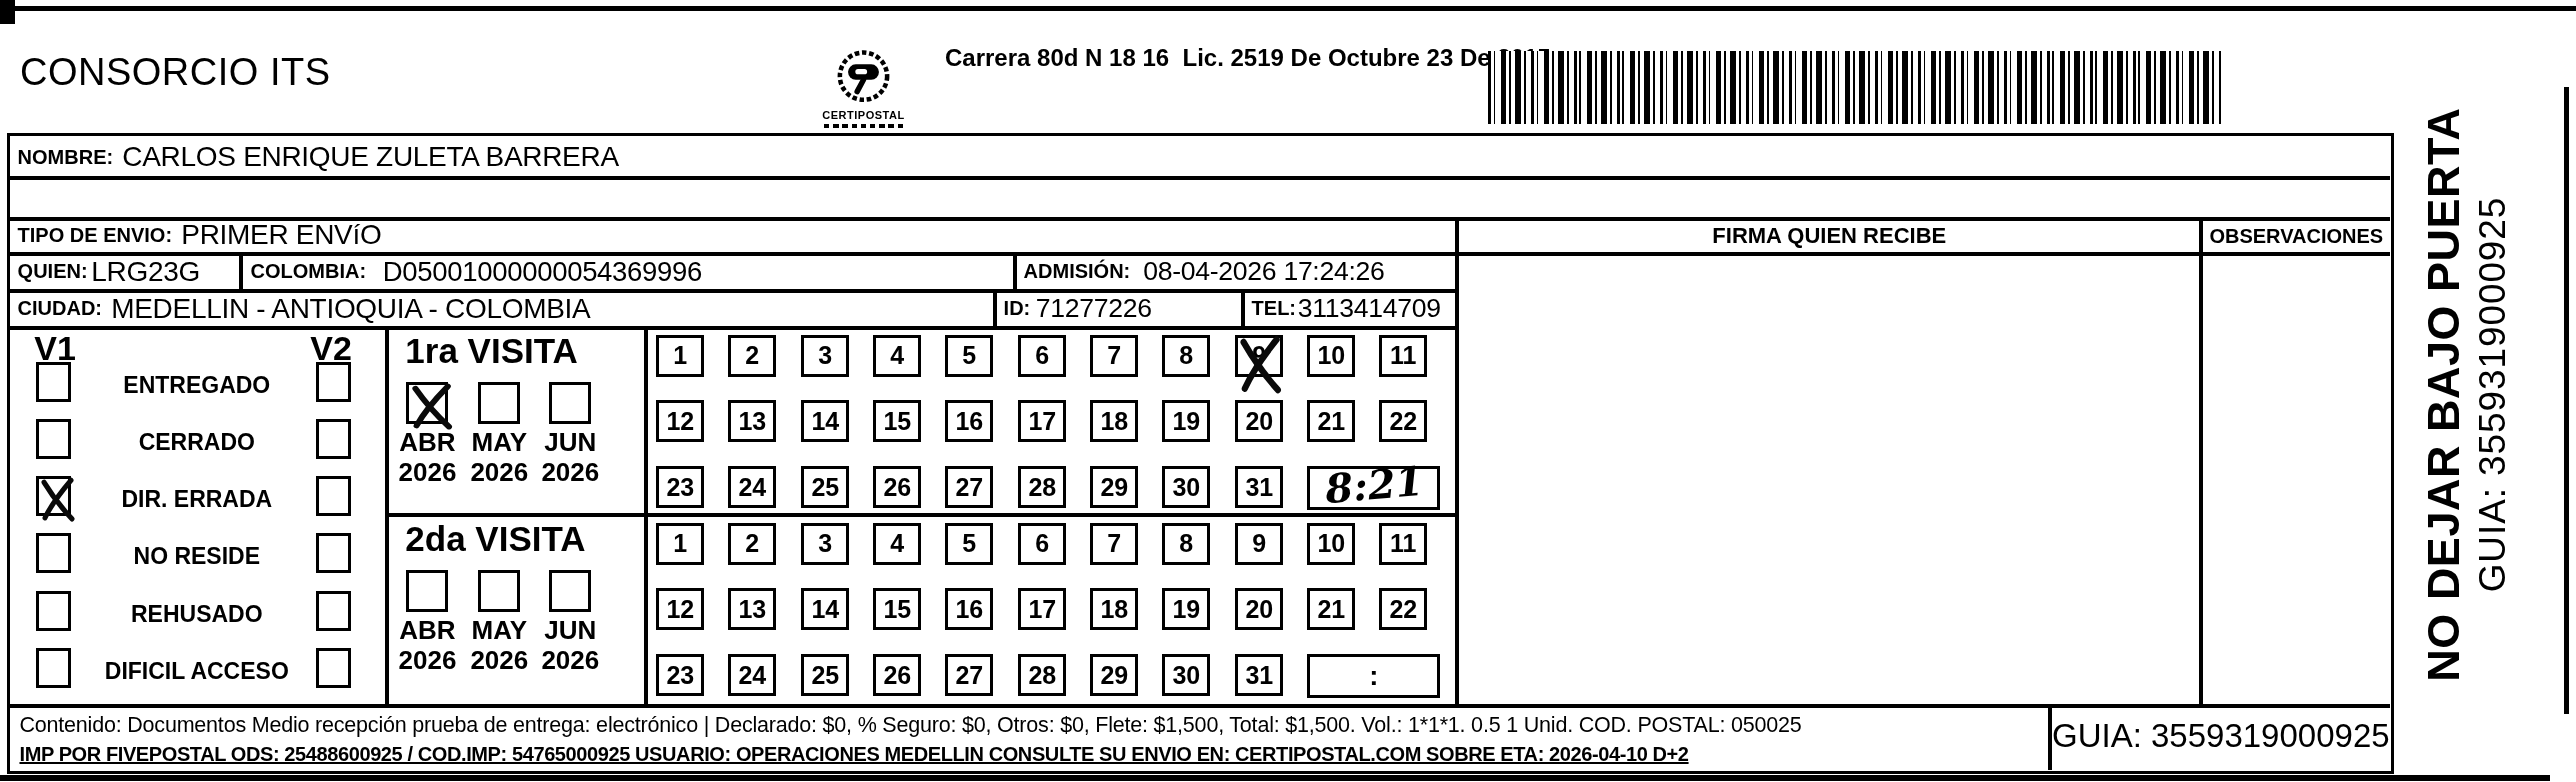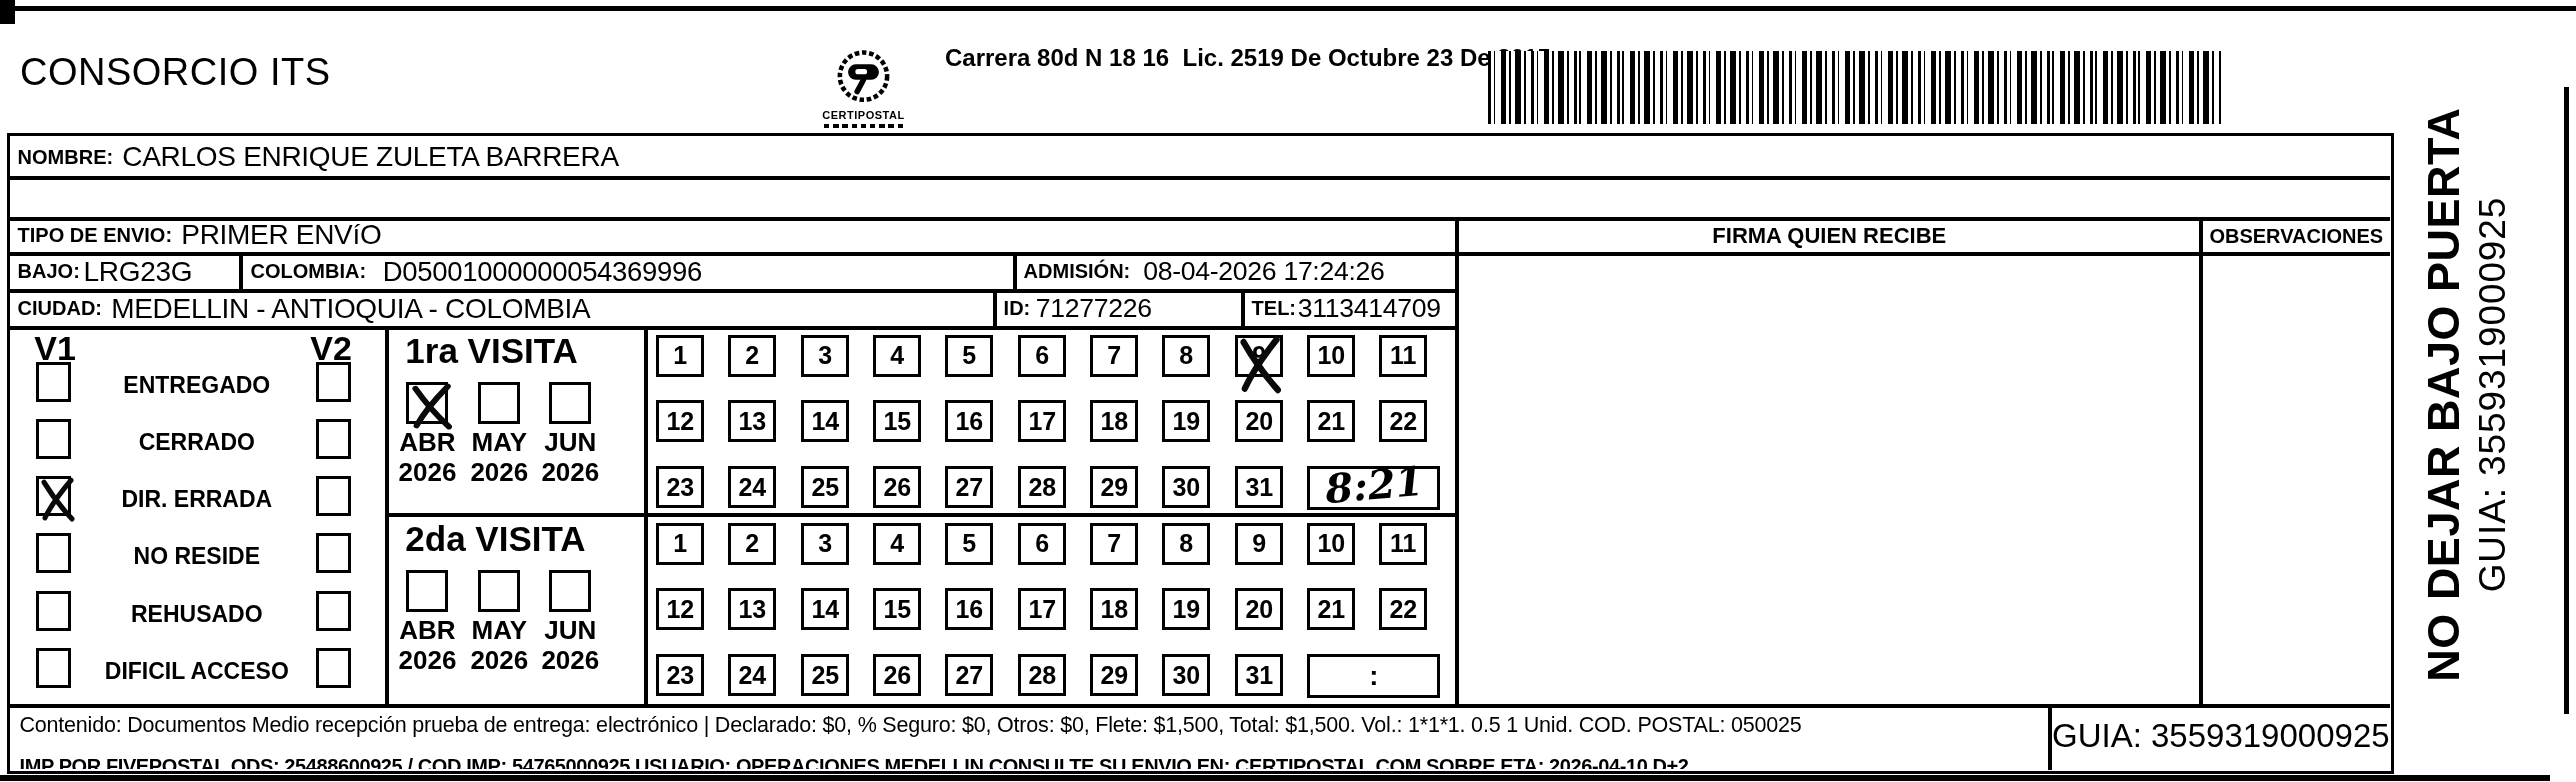--- a/index.html
+++ b/index.html
@@ -80,21 +80,21 @@
     display: flex; align-items: center; justify-content: center; font-size: 25px; font-weight: 700; }
   .day .xmark { left: -3.7px; top: -3.7px; width: 49px; height: 60px; }
   .day.wide { left: 664px; top: 137px; width: 133px; height: 44px; }
   .hand { font-family: "DejaVu Serif", serif; font-style: italic; font-weight: 700;
     font-size: 40px; transform: rotate(-5deg); margin-top: -7.3px; }
   .colon { font-size: 27.5px; font-weight: 700; }
 
   
   .footer-left { position: absolute; left: 0; top: 571px; width: 2038px; height: 62px; padding: 6.4px 0 0 9.2px; overflow: hidden; }
   .fl1 { font-size: 21.5px; white-space: nowrap; letter-spacing: -0.2px; }
-  .fl2 { font-size: 20px; font-weight: 700; white-space: nowrap; letter-spacing: -0.4px; margin-top: 17px; text-decoration: underline; }
+  .fl2 { font-size: 20px; font-weight: 700; white-space: nowrap; letter-spacing: -0.4px; margin-top: 5px; text-decoration: underline; }
   .footer-guia { position: absolute; left: 2041px; top: 571px; width: 339px; height: 57px;
     display: flex; align-items: center; justify-content: center; font-size: 33px; }
 
   
   .side-note { position: absolute; left: 2418px; top: 707px; width: 625px;
     transform: rotate(-90deg); transform-origin: 0 0; text-align: center; }
   .side1 { font-size: 45px; font-weight: 700; letter-spacing: 0.5px; }
   .side2 { font-size: 37px; letter-spacing: 0.9px; margin-top: 1.8px; }
 </style>
 </head>
@@ -127,21 +127,21 @@
 
     <div class="cell row-nombre">
       <span class="flabel">NOMBRE:</span>
       <span class="fvalue">CARLOS ENRIQUE ZULETA BARRERA</span>
     </div>
     <div class="cell row-tipo">
       <span class="flabel">TIPO DE ENVIO:</span>
       <span class="fvalue">PRIMER ENVíO</span>
     </div>
     <div class="cell cell-placa">
-      <span class="flabel">BAJO:</span>
+      <span class="flabel">QUIEN:</span>
       <span class="fvalue">LRG23G</span>
     </div>
     <div class="cell cell-doc">
       <span class="flabel">COLOMBIA:</span>
       <span class="fvalue">D05001000000054369996</span>
     </div>
     <div class="cell cell-adm">
       <span class="flabel">ADMISIÓN:</span>
       <span class="fvalue">08-04-2026 17:24:26</span>
     </div>

